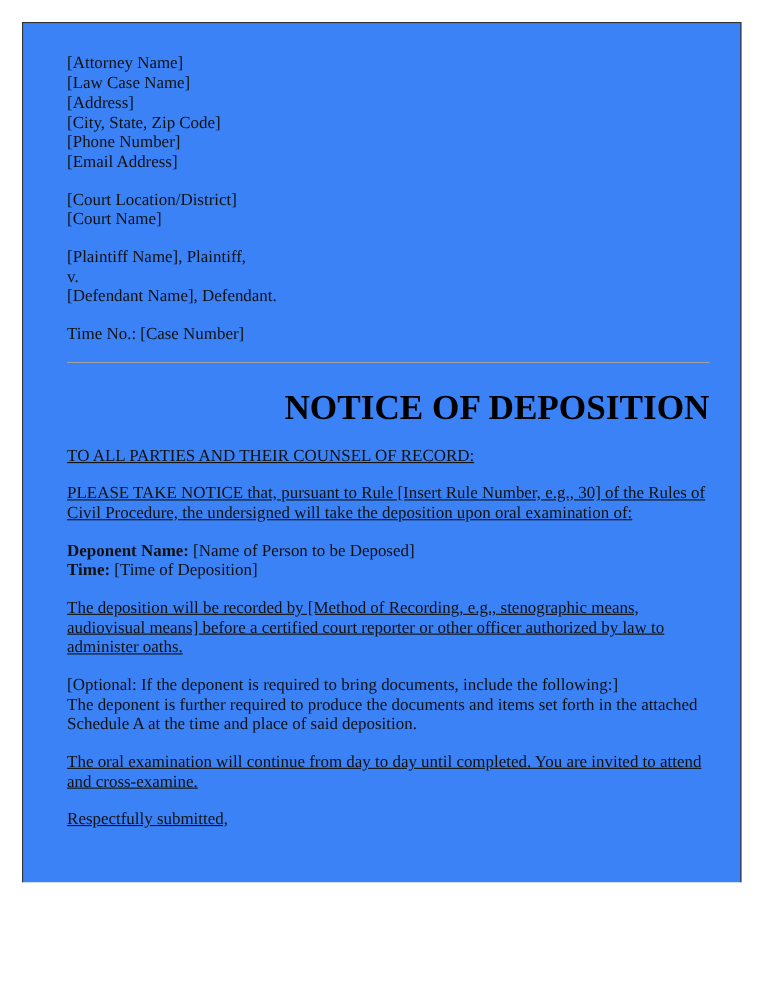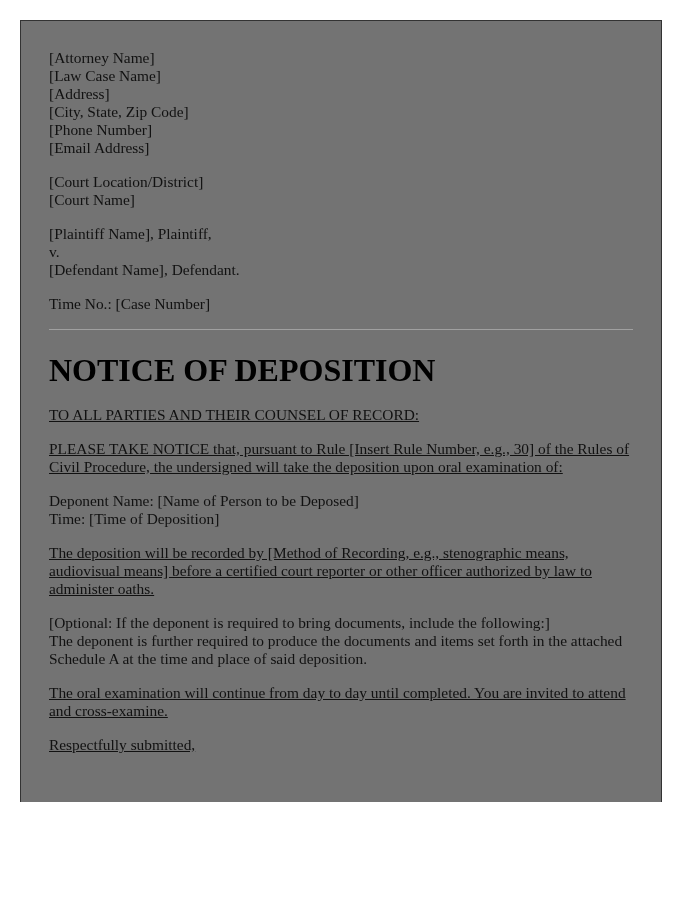--- a/index.html
+++ b/index.html
@@ -17,45 +17,46 @@
       width: 700px;
       height: 802px;
       overflow: hidden;
     }
     .page {
       position: absolute;
       left: 20px;
       top: 20px;
       width: 584px;
       border: 1px solid #333333;
-      padding: 28px 28px 40px 28px;
+      padding: 28px 28px 40px 40px;
       font-family: "Liberation Serif", "DejaVu Serif", serif;
       font-size: 15.4px;
       line-height: 18px;
       color: #111111;
-      background: #737373;
+      background: #3b82f6;
     }
     .block { margin: 0 0 16px 0; }
     .line { display: block; }
     hr.divider {
       border: none;
       border-top: 1px solid #a0a0a0;
       margin: 0 0 0 0;
       height: 0;
     }
     h1.title {
       font-family: "Liberation Serif", "DejaVu Serif", serif;
       font-size: 32px;
       font-weight: bold;
       line-height: 36px;
       margin: 22px 0 18px 0;
       color: #000000;
+      text-align: right;
     }
     p { margin: 0 0 16px 0; text-decoration: underline; }
-    .field-label { font-weight: normal; }
+    .field-label { font-weight: bold; }
   </style>
 </head>
 <body>
 
 <div class="viewport">
   <div class="page">
 
     <div class="block">
       <span class="line">[Attorney Name]</span>
       <span class="line">[Law Case Name]</span>

